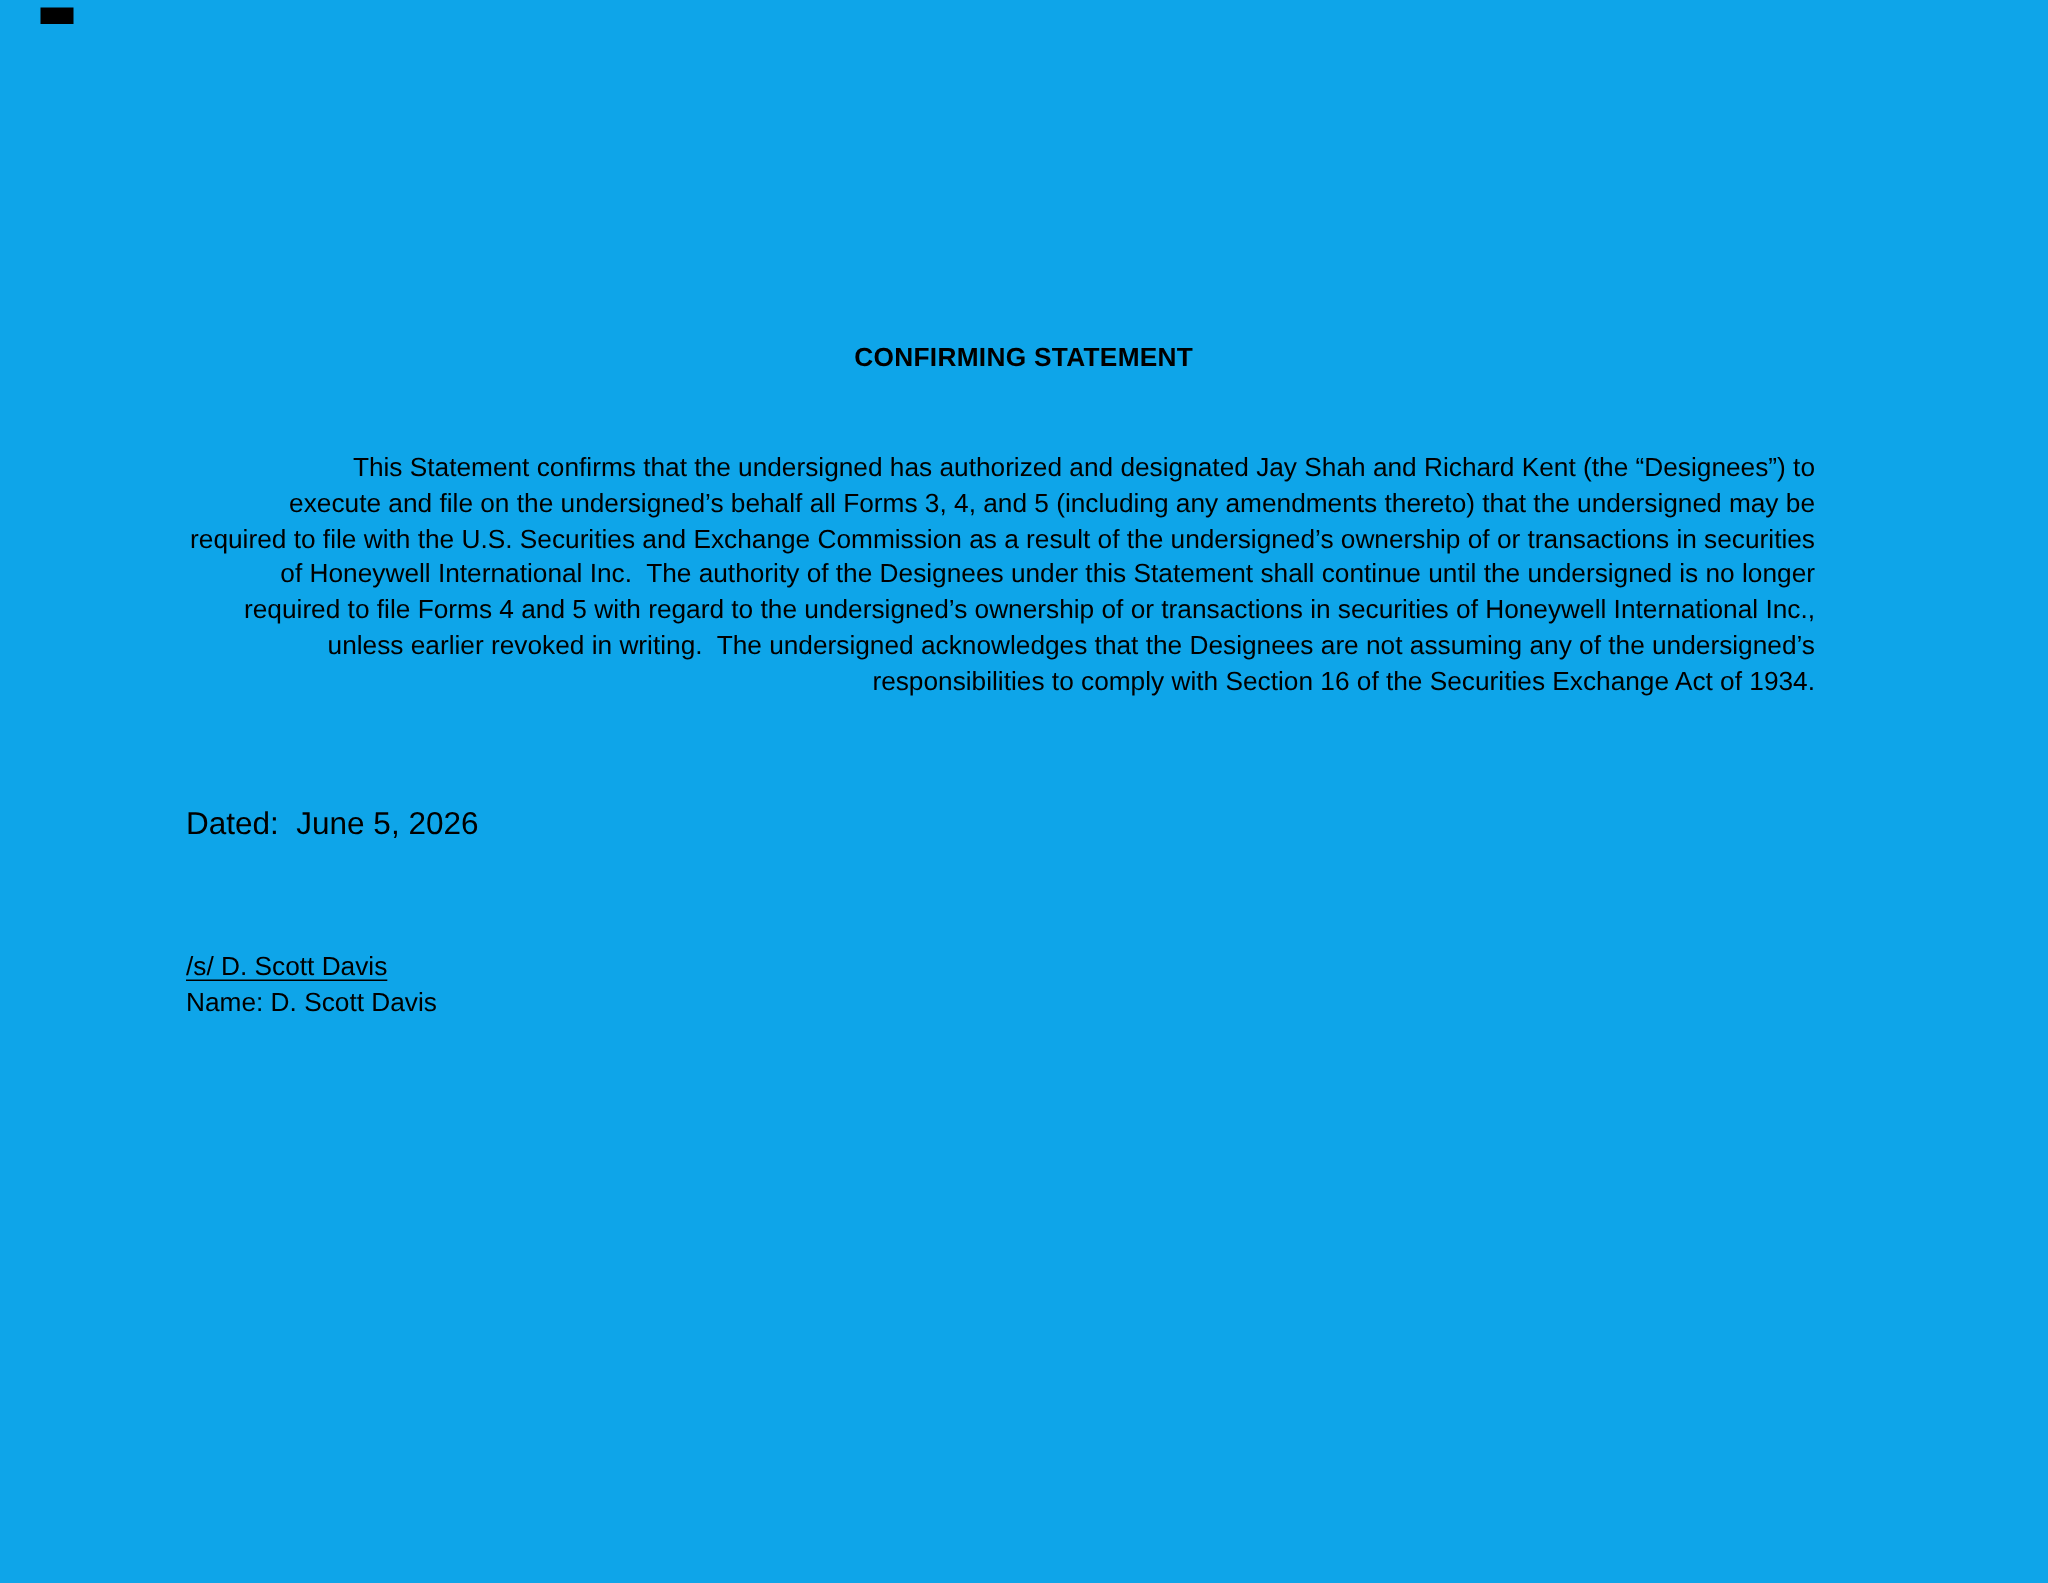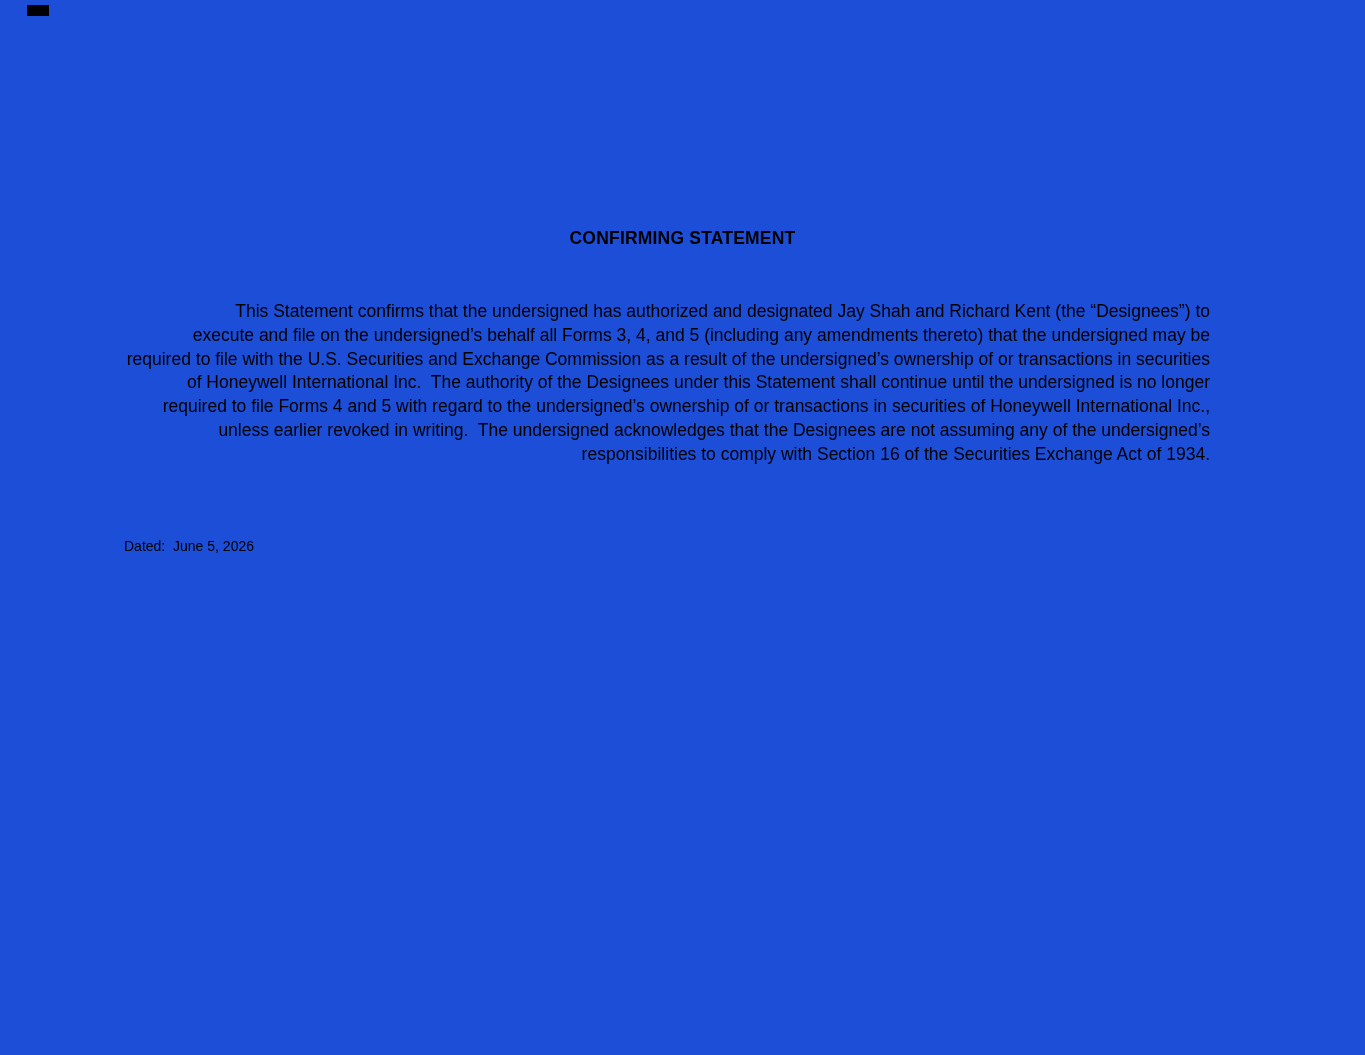--- a/index.html
+++ b/index.html
@@ -10,21 +10,21 @@
     background: #ffffff;
     font-family: "Liberation Sans", sans-serif;
     color: #000000;
     overflow: hidden;
   }
 
   .page {
     position: relative;
     width: 1365px;
     height: 1055px;
-    background: #1d4ed8;
+    background: #0ea5e9;
   }
 
   .corner-mark {
     position: absolute;
     left: 27px;
     top: 5px;
     width: 22px;
     height: 11px;
     background: #000000;
   }
@@ -49,21 +49,21 @@
     line-height: 23.8px;
     text-indent: 62px;
     white-space: pre-wrap;
     text-align: right;
   }
 
   .dated-line {
     position: absolute;
     top: 538px;
     left: 124px;
-    font-size: 14px;
+    font-size: 21px;
     white-space: pre;
   }
 
   .signature-block {
     position: absolute;
     top: 633px;
     left: 124px;
     font-size: 17.5px;
     line-height: 23.8px;
   }
@@ -79,14 +79,18 @@
 <div class="page">
 
   <div class="corner-mark"></div>
 
   <div class="doc-title">CONFIRMING STATEMENT</div>
 
   <div class="doc-body">This Statement confirms that the undersigned has authorized and designated Jay Shah and Richard Kent (the “Designees”) to execute and file on the undersigned’s behalf all Forms 3, 4, and 5 (including any amendments thereto) that the undersigned may be required to file with the U.S. Securities and Exchange Commission as a result of the undersigned’s ownership of or transactions in securities of Honeywell International Inc.  The authority of the Designees under this Statement shall continue until the undersigned is no longer required to file Forms 4 and 5 with regard to the undersigned’s ownership of or transactions in securities of Honeywell International Inc., unless earlier revoked in writing.  The undersigned acknowledges that the Designees are not assuming any of the undersigned’s responsibilities to comply with Section 16 of the Securities Exchange Act of 1934.</div>
 
   <div class="dated-line">Dated:  June 5, 2026</div>
 
+  <div class="signature-block">
+    <div class="signature">/s/ D. Scott Davis</div>
+    <div class="name-line">Name: D. Scott Davis</div>
+  </div>
 
 </div>
 
 </body></html>

